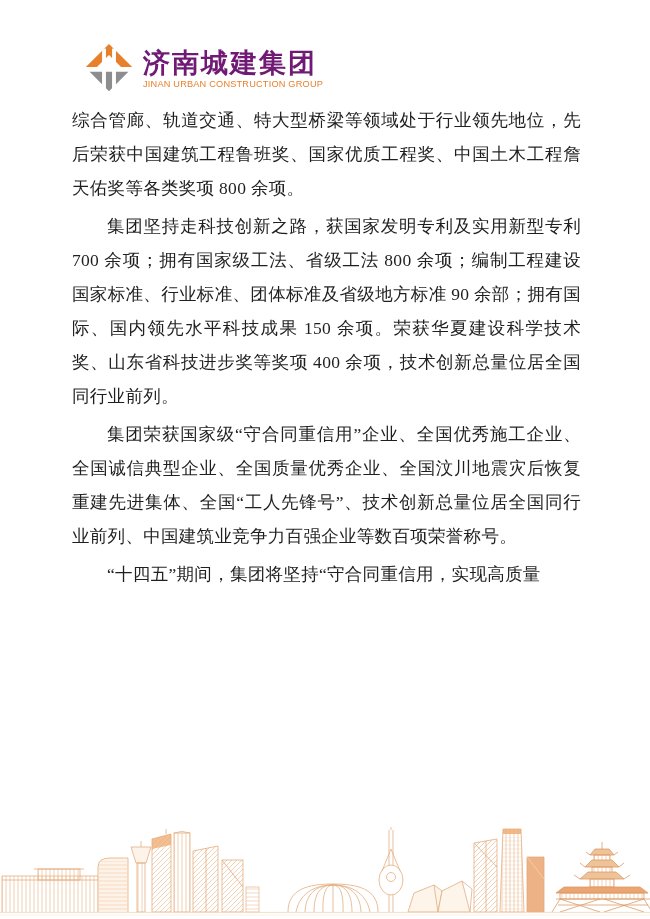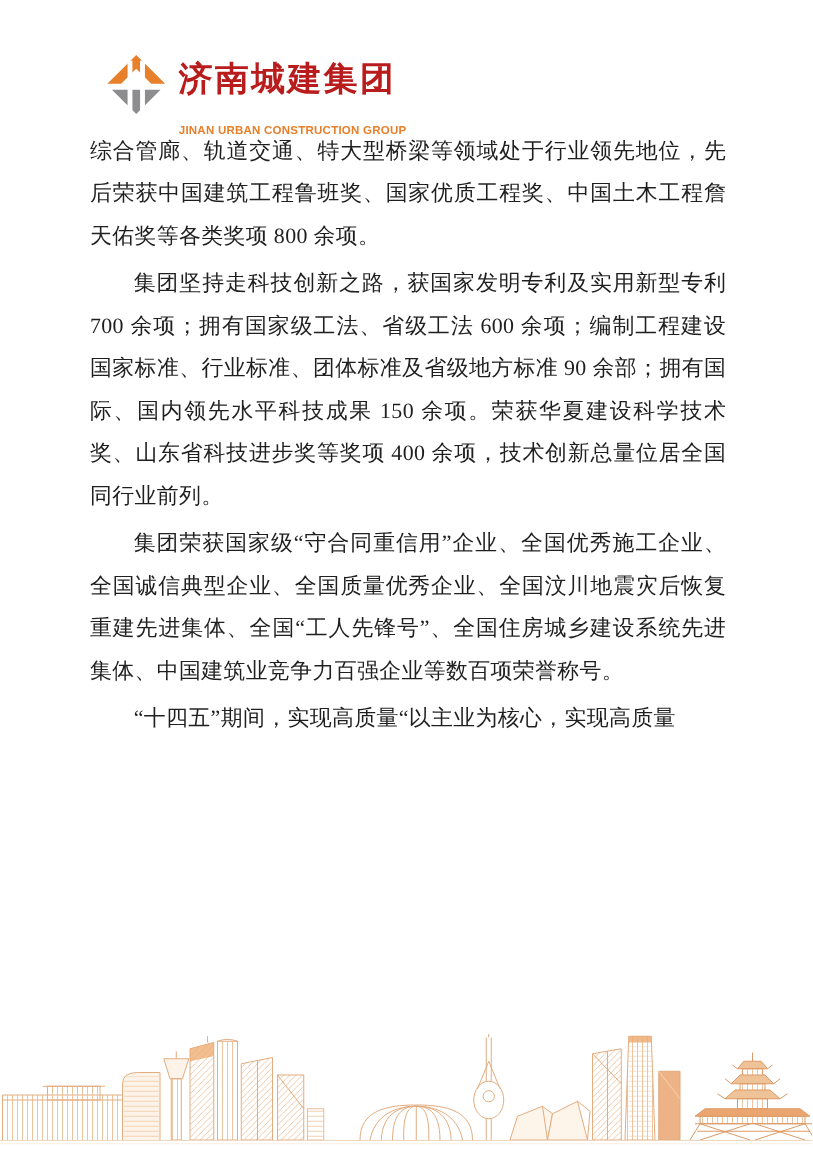--- a/index.html
+++ b/index.html
@@ -6,25 +6,25 @@
   .page{
     position:relative;width:650px;height:919px;background:#ffffff;
     overflow:hidden;font-family:"Liberation Serif","DejaVu Serif",serif;
   }
   
   .logo{position:absolute;left:84px;top:42px;display:flex;align-items:flex-start;}
   .logo-mark{width:50px;height:52px;flex:0 0 auto;}
   .logo-text{margin-left:9px;padding-top:8px;}
   .logo-zh{
     font-family:"Liberation Sans","DejaVu Sans",sans-serif;font-weight:bold;
-    color:#b91c1c;font-size:27px;letter-spacing:2px;line-height:1;white-space:nowrap;
+    color:#701a75;font-size:27px;letter-spacing:2px;line-height:1;white-space:nowrap;
   }
   .logo-en{
-    font-family:"Liberation Sans","DejaVu Sans",sans-serif;font-weight:bold;
-    color:#e87f2a;font-size:9.2px;letter-spacing:0.2px;margin-top:22px;white-space:nowrap;
+    font-family:"Liberation Sans","DejaVu Sans",sans-serif;font-weight:normal;
+    color:#e87f2a;font-size:9.2px;letter-spacing:0.2px;margin-top:2px;white-space:nowrap;
   }
   
   .body-text{
     position:absolute;left:68px;top:99px;width:517px;
     color:#1f1f1f;font-size:17.5px;line-height:34px;letter-spacing:0.3px;
     text-align:justify;
   }
   .body-text p{margin:4px;text-indent:2em;}
   .body-text p.noindent{text-indent:0;}
   
@@ -43,23 +43,23 @@
       <rect x="30.3" y="6" width="4.2" height="43" fill="#ffffff"></rect>
     </svg>
     <div class="logo-text">
       <div class="logo-zh">济南城建集团</div>
       <div class="logo-en">JINAN URBAN CONSTRUCTION GROUP</div>
     </div>
   </header>
 
   <main class="body-text">
     <p class="noindent">综合管廊、轨道交通、特大型桥梁等领域处于行业领先地位，先后荣获中国建筑工程鲁班奖、国家优质工程奖、中国土木工程詹天佑奖等各类奖项 800 余项。</p>
-    <p>集团坚持走科技创新之路，获国家发明专利及实用新型专利 700 余项；拥有国家级工法、省级工法 600 余项；编制工程建设国家标准、行业标准、团体标准及省级地方标准 90 余部；拥有国际、国内领先水平科技成果 150 余项。荣获华夏建设科学技术奖、山东省科技进步奖等奖项 400 余项，技术创新总量位居全国同行业前列。</p>
-    <p>集团荣获国家级“守合同重信用”企业、全国优秀施工企业、全国诚信典型企业、全国质量优秀企业、全国汶川地震灾后恢复重建先进集体、全国“工人先锋号”、全国住房城乡建设系统先进集体、中国建筑业竞争力百强企业等数百项荣誉称号。</p>
-    <p>“十四五”期间，实现高质量“以主业为核心，实现高质量</p>
+    <p>集团坚持走科技创新之路，获国家发明专利及实用新型专利 700 余项；拥有国家级工法、省级工法 800 余项；编制工程建设国家标准、行业标准、团体标准及省级地方标准 90 余部；拥有国际、国内领先水平科技成果 150 余项。荣获华夏建设科学技术奖、山东省科技进步奖等奖项 400 余项，技术创新总量位居全国同行业前列。</p>
+    <p>集团荣获国家级“守合同重信用”企业、全国优秀施工企业、全国诚信典型企业、全国质量优秀企业、全国汶川地震灾后恢复重建先进集体、全国“工人先锋号”、技术创新总量位居全国同行业前列、中国建筑业竞争力百强企业等数百项荣誉称号。</p>
+    <p>“十四五”期间，集团将坚持“守合同重信用，实现高质量</p>
   </main>
 
   <svg class="skyline" viewBox="0 0 650 92" aria-hidden="true">
     <defs>
       <pattern id="hV" width="4" height="4" patternUnits="userSpaceOnUse">
         <path d="M2,0 V4" stroke="#eec49e" stroke-width="0.8"></path>
       </pattern>
       <pattern id="hH" width="4" height="4" patternUnits="userSpaceOnUse">
         <path d="M0,2 H4" stroke="#eec49e" stroke-width="0.8"></path>
       </pattern>

